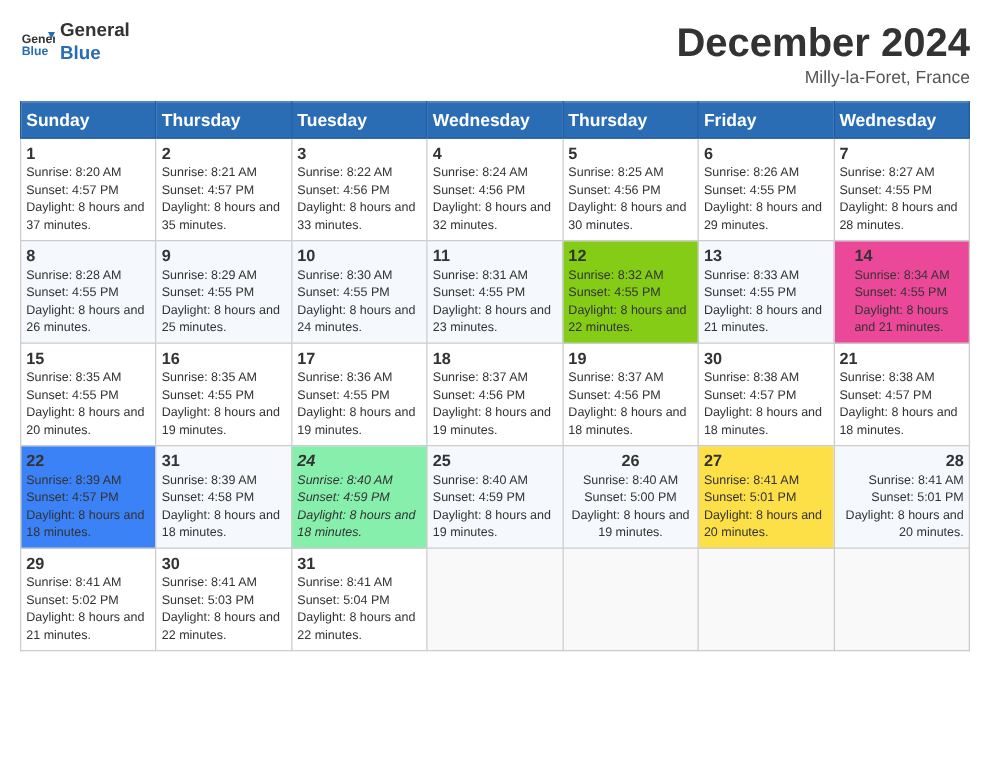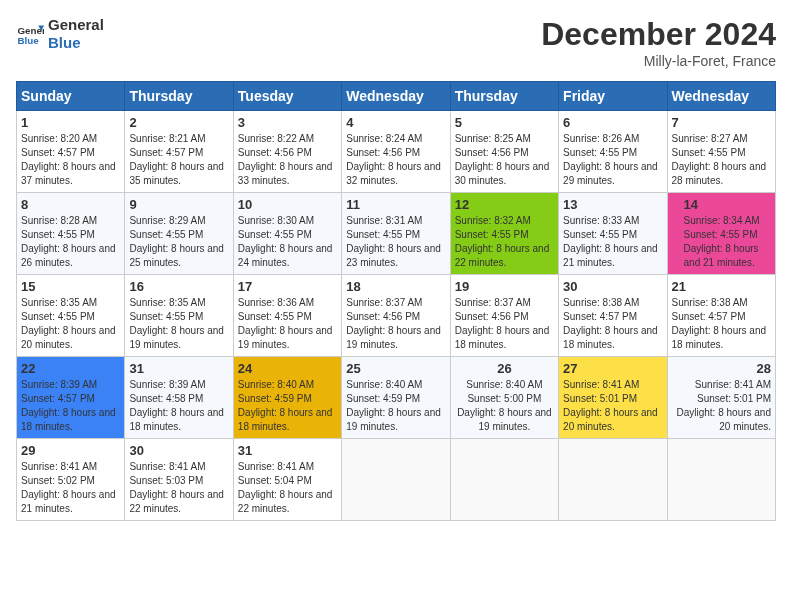--- a/index.html
+++ b/index.html
@@ -295,21 +295,21 @@
 </div>
         </td>
         <td style="background: rgb(245, 248, 252);">
           <div class="day-num">31</div>
 <div class="day-info">
   Sunrise: 8:39 AM<br>
   Sunset: 4:58 PM<br>
   Daylight: 8 hours and 18 minutes.
 </div>
         </td>
-        <td style="background: #eab308;">
+        <td style="background: #86efac; font-style: italic;">
           <div class="day-num">24</div>
 <div class="day-info">
   Sunrise: 8:40 AM<br>
   Sunset: 4:59 PM<br>
   Daylight: 8 hours and 18 minutes.
 </div>
         </td>
         <td style="background: rgb(245, 248, 252);">
           <div class="day-num">25</div>
 <div class="day-info">

